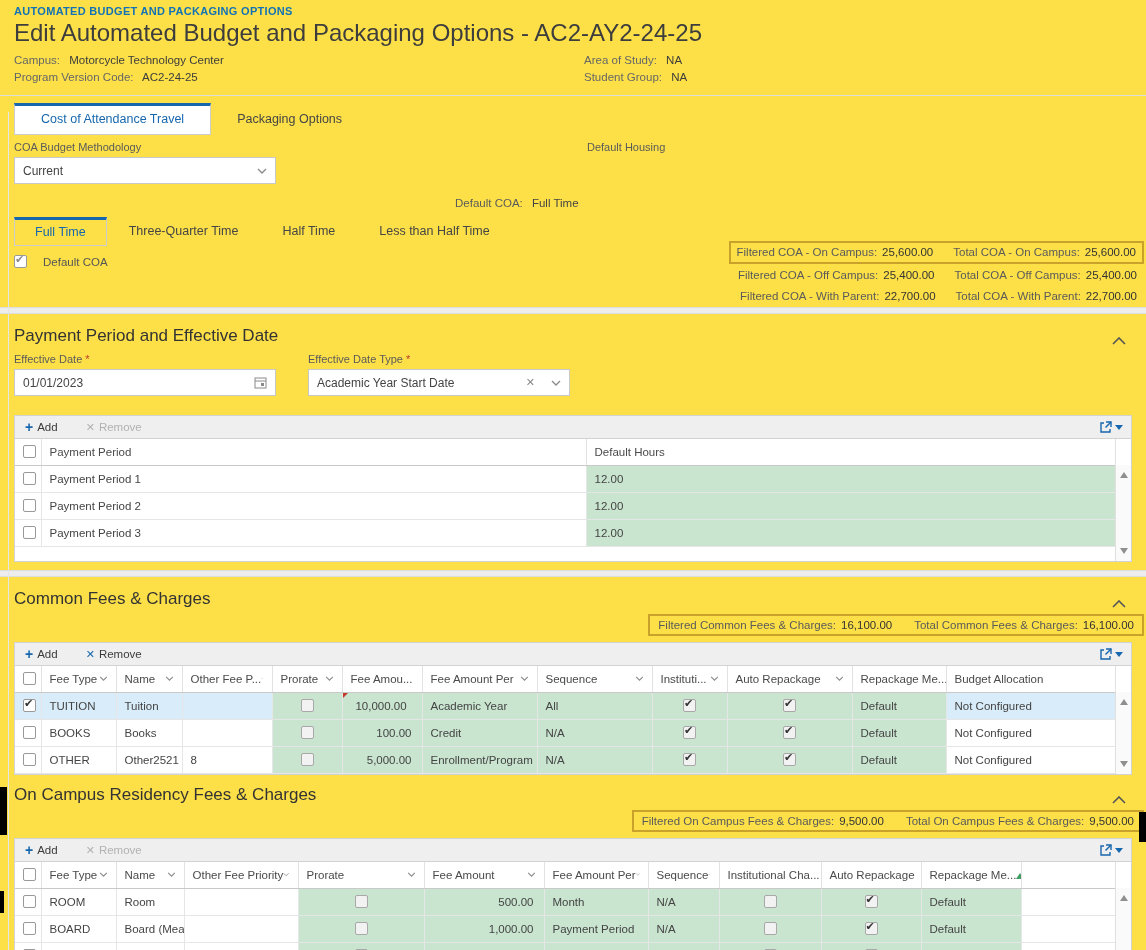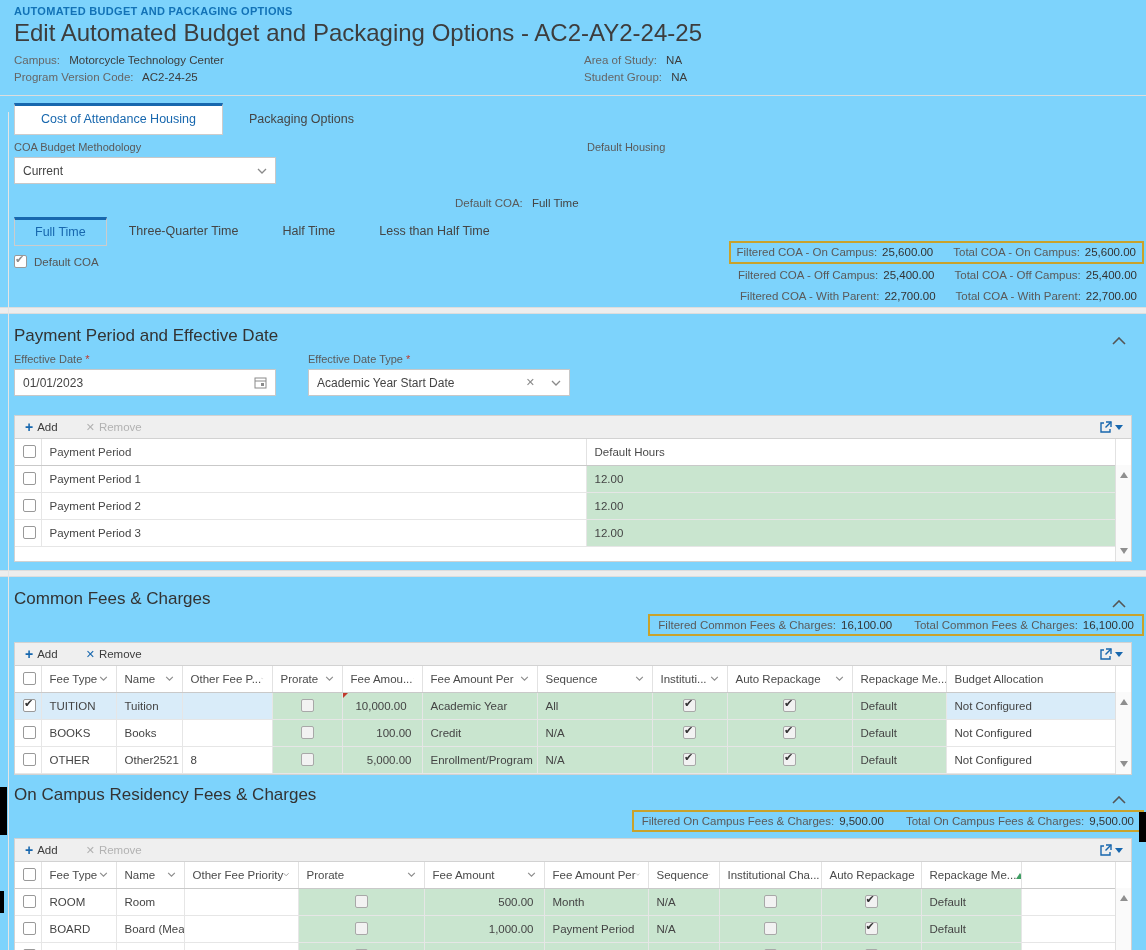--- a/index.html
+++ b/index.html
@@ -1,18 +1,18 @@
 <!DOCTYPE html>
 <html><head>
 <meta charset="utf-8">
 <style>
   * { box-sizing: border-box; }
   html,body { margin:0; padding:0; background:#fff; }
   body { font-family:"Liberation Sans", sans-serif; color:#444; }
-  #app { position:relative; width:1146px; height:950px; overflow:hidden; background:#7dd3fc; }
+  #app { position:relative; width:1146px; height:950px; overflow:hidden; background:#fde047; }
 
   
   .breadcrumb { padding:5px 14px 0; font-size:11px; font-weight:600; color:#1272b6; letter-spacing:.3px; }
   .page-title { margin:0; padding:2px 14px 5px; font-size:24px; font-weight:400; color:#3d3d3d; }
   .info-grid { display:grid; grid-template-columns:570px 1fr; padding:0 14px 9px; font-size:11.5px; line-height:17px; }
   .info-line .lbl { color:#666; margin-right:6px; }
   .info-line .val { color:#3c3c3c; }
   .hdr-divider { border-bottom:1px solid #ddd; }
 
   
@@ -35,21 +35,21 @@
   .fg-housing { left:587px; top:6px; width:262px; }
   .default-coa-line { position:absolute; left:455px; top:62px; font-size:11.5px; }
   .default-coa-line .lbl { color:#5a5a5a; margin-right:6px; }
 
   
   .subtab-area { position:relative; height:96px; }
   .subtabs { position:absolute; left:14px; top:6px; display:flex; }
   .subtab { font-size:12.5px; }
   .subtab.active { border:1px solid #ccc; border-top:3px solid #1767ae; color:#1767ae; padding:5px 20px 6px; }
   .subtab.inactive { color:#454545; padding:7px 22px; }
-  .default-coa-cb { position:absolute; left:14px; top:44px; display:flex; align-items:center; gap:7px; font-size:11.5px; color:#555; }
+  .default-coa-cb { position:absolute; left:14px; top:44px; display:flex; align-items:center; gap:16px; font-size:11.5px; color:#555; }
   .coa-totals { position:absolute; right:2px; top:30px; font-size:11.5px; }
   .totals-row { display:flex; justify-content:flex-end; gap:20px; padding:3px 7px; line-height:15px; }
   .totals-row .lbl { color:#5a5a5a; margin-right:5px; }
   .totals-row .val { color:#333; }
   .gold { border:2px solid #c9a22b; }
   .totals-row.gold { padding:2px 6px; margin-bottom:1px; }
 
   .band { height:7px; background:#ededed; border-top:1px solid #ddd; border-bottom:1px solid #ddd; }
   .left-rail { position:absolute; left:8px; top:112px; bottom:0; width:1px; background:#e5e5e5; pointer-events:none; }
 
@@ -128,21 +128,21 @@
       <span class="val">AC2-24-25</span>
     </div>
     <div class="info-line">
       <span class="lbl">Student Group:</span>
       <span class="val">NA</span>
     </div>
   </div>
   <div class="hdr-divider"></div>
 
   <div class="tabs-row">
-    <div class="tab active">Cost of Attendance Housing</div>
+    <div class="tab active">Cost of Attendance Travel</div>
     <div class="tab inactive">Packaging Options</div>
   </div>
 
   <div class="form-area">
     <div class="fg fg-methodology">
       <div class="flabel">COA Budget Methodology</div>
       <div class="field">
         <span class="grow">Current</span>
         <span class="icon-right">
           <svg width="10" height="6" viewBox="0 0 10 6">

